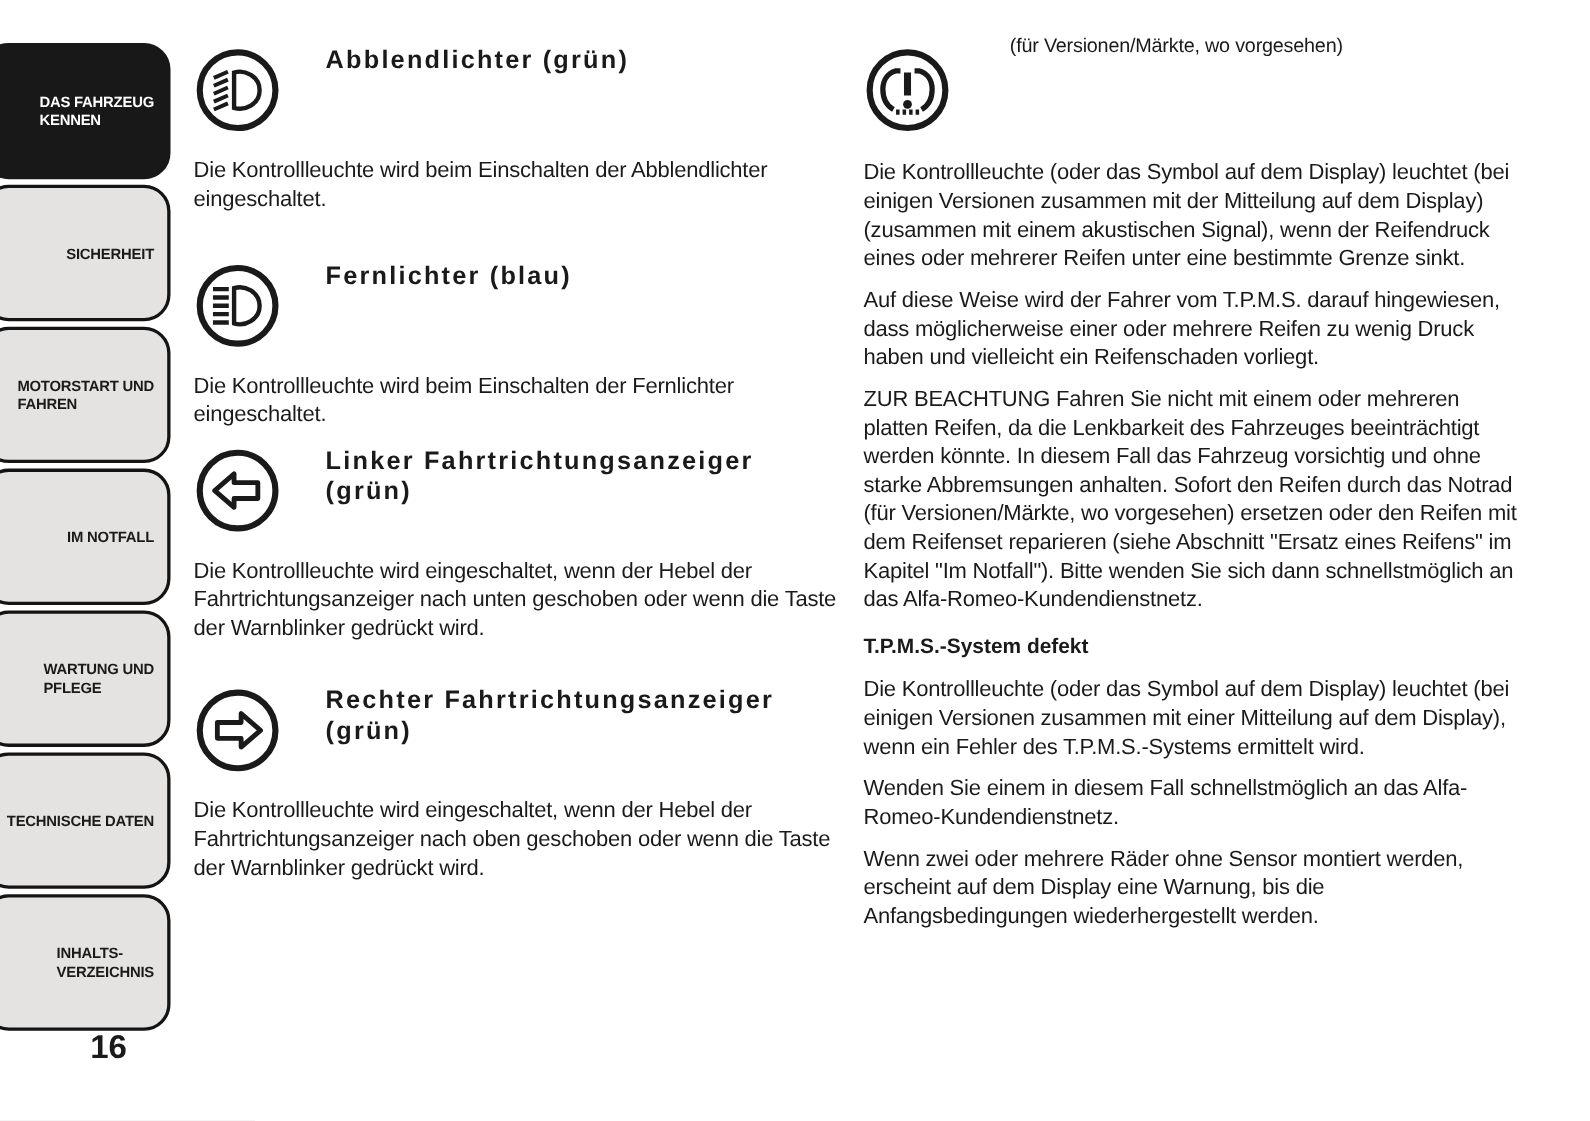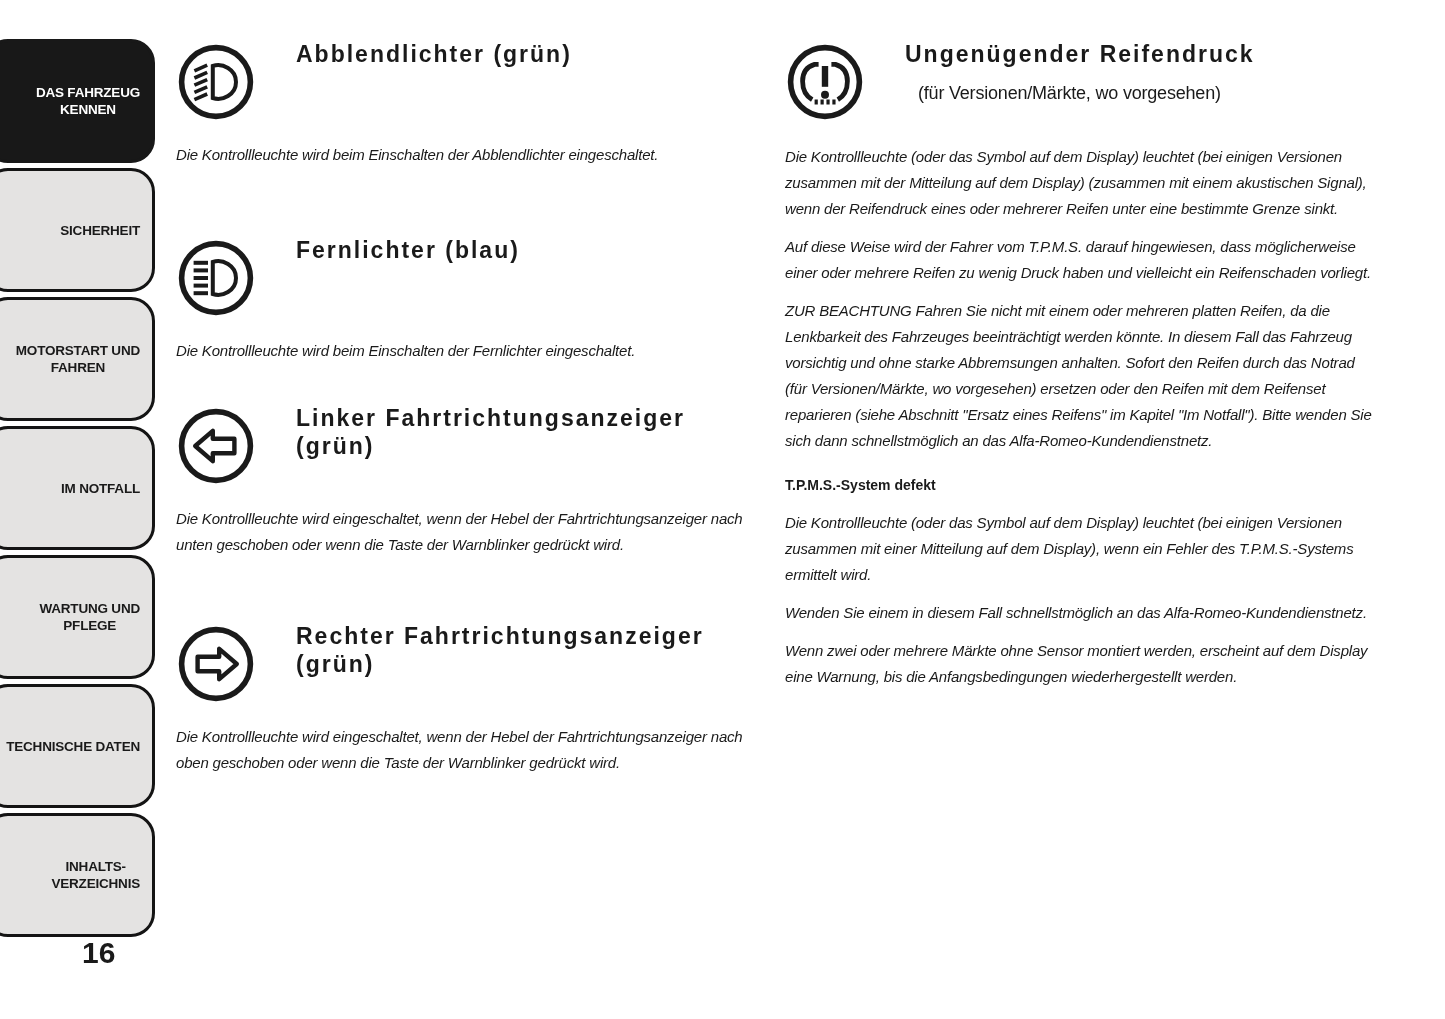--- a/index.html
+++ b/index.html
@@ -14,43 +14,43 @@
 
   
   .sidebar { position:absolute; left:-16px; top:39px; width:171px; display:flex; flex-direction:column; gap:5px; }
   .tab {
     height:124px; border:3px solid #141414; border-radius:24px;
     background:#e4e3e2; display:flex; align-items:center; justify-content:flex-end;
     padding:0 12px 0 10px; cursor:pointer;
   }
   .tab .tab-label {
     font-size:13.5px; font-weight:bold; letter-spacing:-0.2px;
-    text-align:center; text-transform:uppercase; white-space:pre-line; line-height:17px; color:#1a1a1a;
+    text-align:left; text-transform:uppercase; white-space:pre-line; line-height:17px; color:#1a1a1a;
   }
   .tab.active { background:#181818; border-color:#181818; }
   .tab.active .tab-label { color:#ffffff; }
   .pagenum { position:absolute; left:82px; top:936px; font-size:30px; font-weight:bold; }
 
   
   .icon { flex:0 0 80px; width:80px; height:80px; margin-top:14px; }
   .icon svg { width:100%; height:100%; display:block; }
   .row { display:flex; gap:28px; align-items:flex-start; }
   h2 { margin:12px; font-size:23px; line-height:28px; font-weight:bold; letter-spacing:2px; }
-  p  { margin:12px 0 0 0; font-size:15px; line-height:26px; letter-spacing:-0.2px;font-style:italic; }
+  p  { margin:12px 0 0 0; font-size:20px; line-height:26px; letter-spacing:-0.2px; }
 
   
   .col-left { position:absolute; left:176px; top:0; width:592px; height:100%; }
   .ind { position:absolute; left:0; width:592px; }
   .ind p { margin-top:20px; }
 
   
   .col-right { position:absolute; left:785px; top:28px; width:594px; }
   .subtitle { font-size:18px; line-height:27px; letter-spacing:-0.2px; font-weight:normal;margin-left:25px; }
   .col-right .row + p { margin-top:22px; }
-  h3 { margin:18px 0 12px 0; font-size:14px; line-height:26px; font-weight:bold; }
+  h3 { margin:18px 0 12px 0; font-size:19px; line-height:26px; font-weight:bold; }
 </style>
 </head>
 <body>
 
 <div class="page">
 
   <nav class="sidebar">
     <div class="tab active">
       <span class="tab-label">DAS FAHRZEUG
 KENNEN</span>
@@ -155,28 +155,27 @@
         <svg viewBox="0 0 100 100" stroke="#1a1a1a" fill="none">
           <circle cx="50" cy="50" r="43" stroke-width="7"></circle>
           <path d="M42 28 L37 28 C27 31 22 39 22 49 C22 60 27 68 34 72" stroke-width="6"></path>
           <path d="M58 28 L63 28 C73 31 78 39 78 49 C78 60 73 68 66 72" stroke-width="6"></path>
           <line x1="37" y1="75" x2="64" y2="75" stroke-width="6" stroke-dasharray="4 3.4"></line>
           <line x1="50" y1="30" x2="50" y2="56" stroke-width="8"></line>
           <circle cx="50" cy="66" r="5" fill="#1a1a1a" stroke="none"></circle>
         </svg>
       </span>
       <div>
-        <h2>Ungenügender Reifendruck</h2>
         <div class="subtitle">(für Versionen/Märkte, wo vorgesehen)</div>
       </div>
     </div>
 
     <p>Die Kontrollleuchte (oder das Symbol auf dem Display) leuchtet (bei einigen Versionen zusammen mit der Mitteilung auf dem Display) (zusammen mit einem akustischen Signal), wenn der Reifendruck eines oder mehrerer Reifen unter eine bestimmte Grenze sinkt.</p>
     <p>Auf diese Weise wird der Fahrer vom T.P.M.S. darauf hingewiesen, dass möglicherweise einer oder mehrere Reifen zu wenig Druck haben und vielleicht ein Reifenschaden vorliegt.</p>
     <p>ZUR BEACHTUNG Fahren Sie nicht mit einem oder mehreren platten Reifen, da die Lenkbarkeit des Fahrzeuges beeinträchtigt werden könnte. In diesem Fall das Fahrzeug vorsichtig und ohne starke Abbremsungen anhalten. Sofort den Reifen durch das Notrad (für Versionen/Märkte, wo vorgesehen) ersetzen oder den Reifen mit dem Reifenset reparieren (siehe Abschnitt "Ersatz eines Reifens" im Kapitel "Im Notfall"). Bitte wenden Sie sich dann schnellstmöglich an das Alfa-Romeo-Kundendienstnetz.</p>
 
     <h3>T.P.M.S.-System defekt</h3>
     <p>Die Kontrollleuchte (oder das Symbol auf dem Display) leuchtet (bei einigen Versionen zusammen mit einer Mitteilung auf dem Display), wenn ein Fehler des T.P.M.S.-Systems ermittelt wird.</p>
     <p>Wenden Sie einem in diesem Fall schnellstmöglich an das Alfa-Romeo-Kundendienstnetz.</p>
-    <p>Wenn zwei oder mehrere Märkte ohne Sensor montiert werden, erscheint auf dem Display eine Warnung, bis die Anfangsbedingungen wiederhergestellt werden.</p>
+    <p>Wenn zwei oder mehrere Räder ohne Sensor montiert werden, erscheint auf dem Display eine Warnung, bis die Anfangsbedingungen wiederhergestellt werden.</p>
   </aside>
 
 </div>
 
 </body></html>

